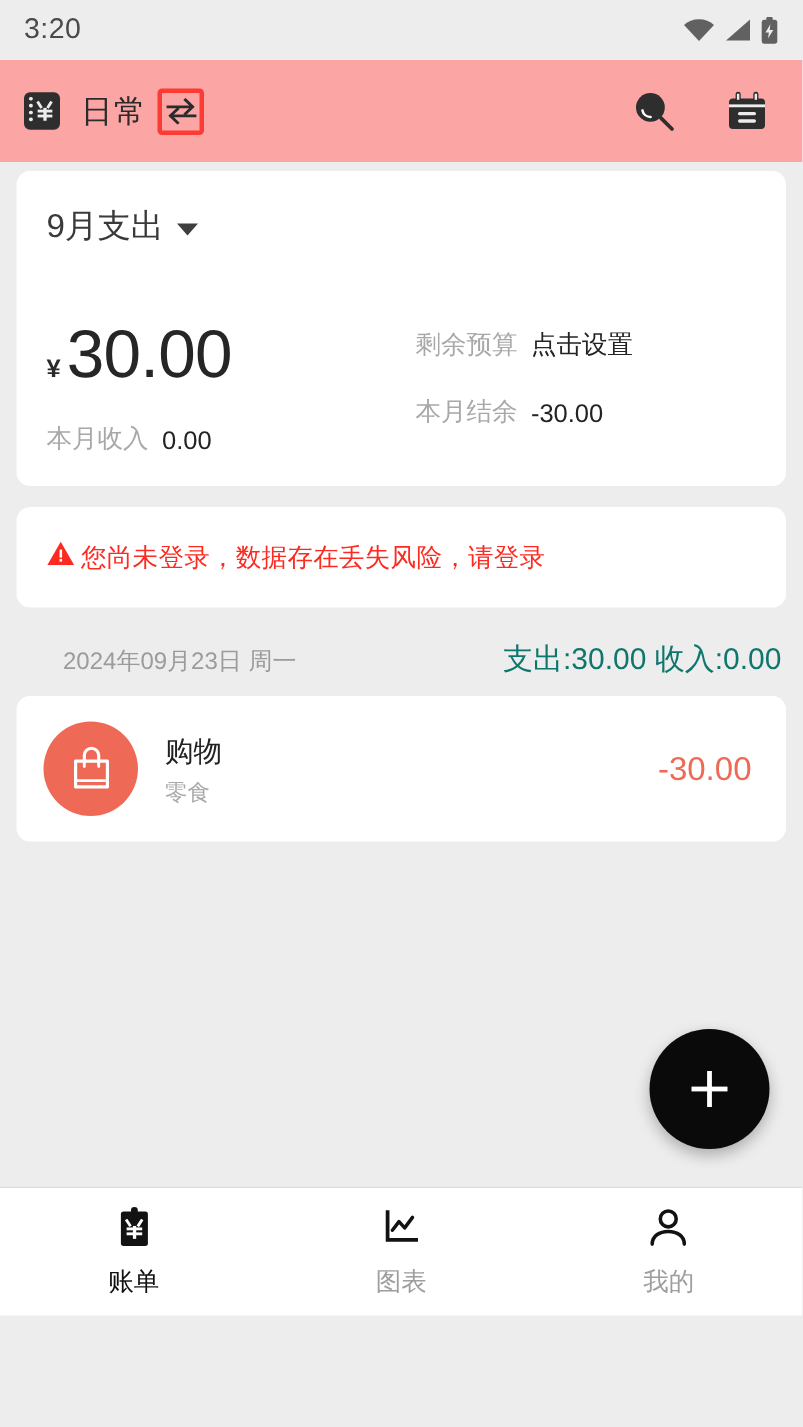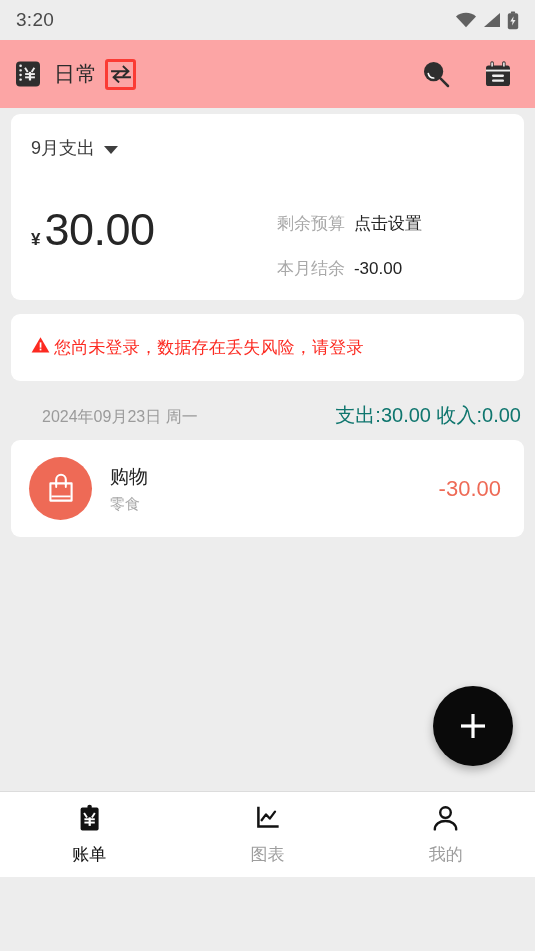--- a/index.html
+++ b/index.html
@@ -24,29 +24,29 @@
   .book-title { font-size:21px; color:#2b2b2b; margin-left:12px; letter-spacing:1px; }
   .swap-wrap { position:relative; margin-left:7px; width:31px; height:31px;
                display:flex; align-items:center; justify-content:center; }
   .swap-hl { position:absolute; inset:0; border:3px solid #fb3b34; border-radius:3px; pointer-events:none; }
   .header-actions { margin-left:auto; display:flex; align-items:center; gap:32px; padding-right:8px; }
 
   
   .card { background:#fff; border-radius:9px; margin:0 11px; }
   .summary { padding:22px 20px 20px 20px; margin-top:6px; }
   .sum-head { display:flex; align-items:center; gap:9px; }
-  .sum-head-label { font-size:18px; color:#3a3a3a; }
+  .sum-head-label { font-size:22px; color:#3a3a3a; }
   .caret { width:0; height:0; border-left:7px solid transparent; border-right:7px solid transparent;
            border-top:8px solid #3f3f3f; margin-top:3px; }
   .sum-body { display:flex; align-items:flex-start; margin-top:10px; }
   .sum-left { width:52%; }
   .amount-row { display:flex; align-items:baseline; gap:4px; }
   .yen-small { font-size:17px; color:#2b2b2b; font-weight:700; }
   .amount-big { font-size:45px; font-weight:400; color:#262626; letter-spacing:-.5px; line-height:1.05;margin-top:36px; }
-  .sub-row { display:flex; align-items:center; gap:9px; margin-top:22px; }
+  .sub-row { display:flex; align-items:flex-end; gap:9px; margin-top:22px; }
   .sub-label { font-size:17px; color:#a8a8a8; }
   .sub-value { font-size:17px; color:#232323; font-weight:400; }
   .sum-right { flex:1; padding-top:42px; }
   .sum-right .sub-row:first-child { margin-top:0; }
   .sum-right .sub-row { margin-top:22px; }
 
   
   .warn-card { margin-top:14px; padding:22px 20px; display:flex; align-items:flex-start; gap:2px; }
   .warn-text { font-size:17px; color:#fc2a21; letter-spacing:.2px; }
 
@@ -146,20 +146,24 @@
     <div class="sum-head">
       <span class="sum-head-label">9月支出</span>
       <span class="caret"></span>
     </div>
     <div class="sum-body">
       <div class="sum-left">
         <div class="amount-row">
           <span class="yen-small">¥</span>
           <span class="amount-big">30.00</span>
         </div>
+        <div class="sub-row">
+          <span class="sub-label">本月收入</span>
+          <span class="sub-value">0.00</span>
+        </div>
       </div>
       <div class="sum-right">
         <div class="sub-row">
           <span class="sub-label">剩余预算</span>
           <span class="sub-value">点击设置</span>
         </div>
         <div class="sub-row">
           <span class="sub-label">本月结余</span>
           <span class="sub-value">-30.00</span>
         </div>

